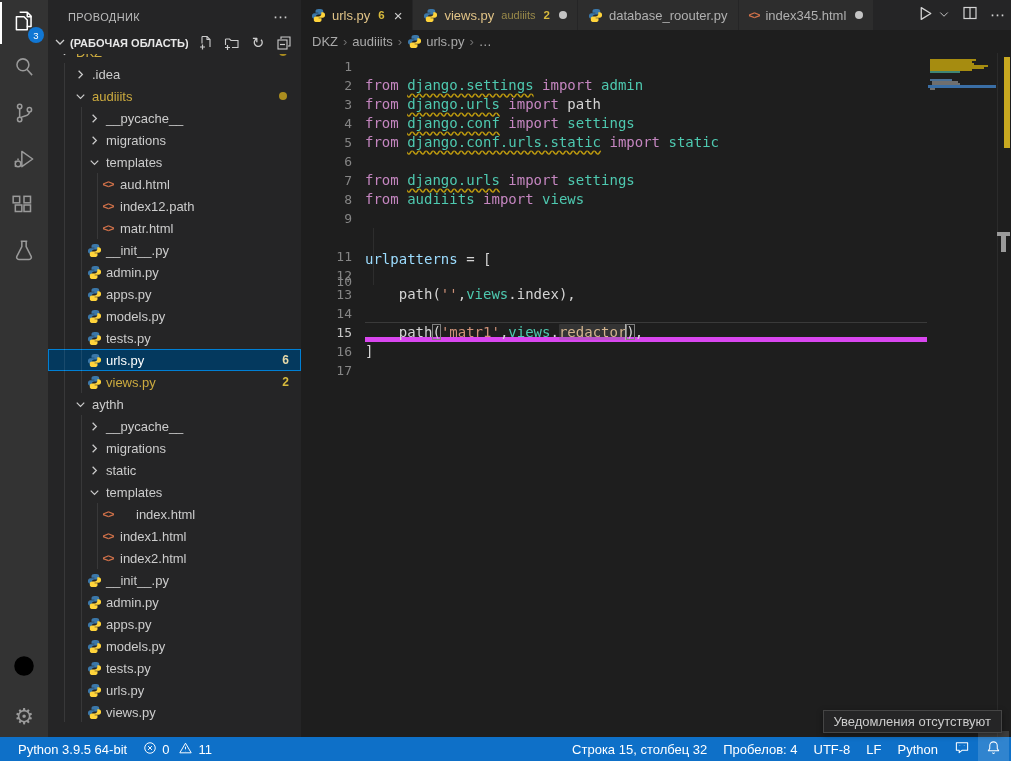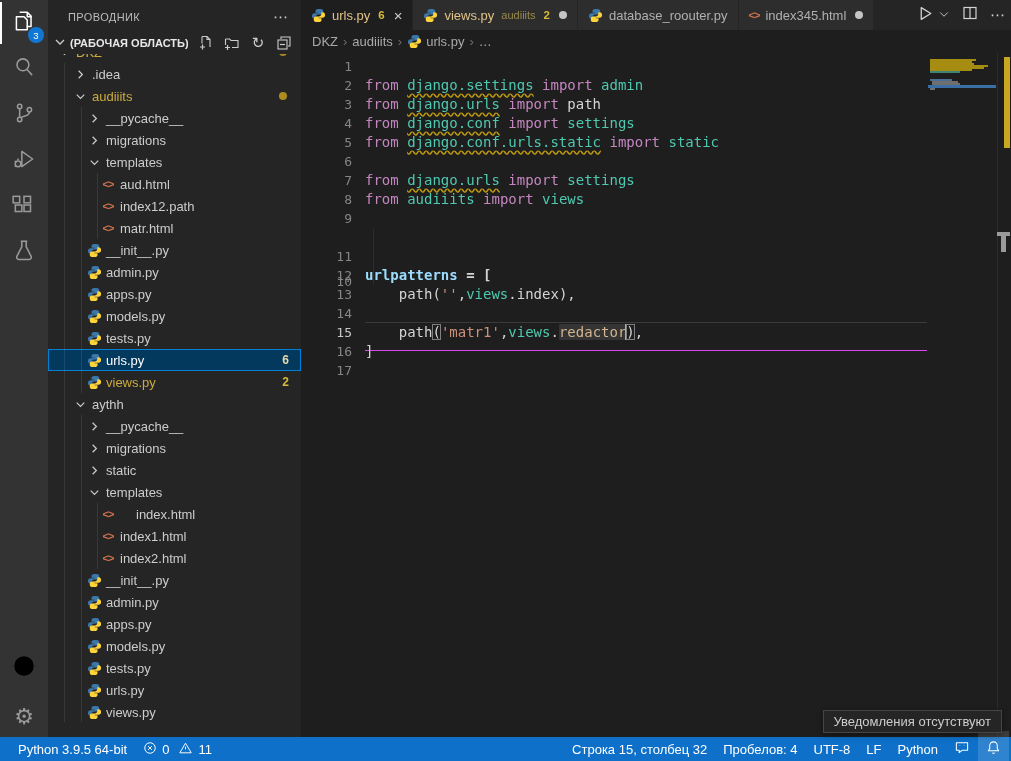--- a/index.html
+++ b/index.html
@@ -72,21 +72,21 @@
     padding-left:11px;font-size:13px;color:#a9a9a9;}
   #breadcrumb .bc-sep{margin:0 5px;color:#6e6e6e;}
   #breadcrumb .bc-item{cursor:pointer;}
   #breadcrumb .bc-icon{margin-right:4px;display:inline-flex;vertical-align:-2px;}
 
   
   #code{position:absolute;left:301px;top:53px;right:0;bottom:24px;background:#1e1e1e;cursor:text;}
   .ln{position:absolute;left:0;width:51px;text-align:right;font-family:"DejaVu Sans Mono",monospace;font-size:13px;color:#858585;height:19px;line-height:19px;}
   .ln.cur{color:#c6c6c6;}
   .code-line{position:absolute;left:64px;right:84px;height:19px;line-height:19px;font-family:"DejaVu Sans Mono",monospace;font-size:14px;white-space:pre;}
-  .code-line.cur{border-top:1px solid #3a3a3a;border-bottom:1px solid #d946ef;height:29px;margin-top:-1px;line-height:19px;}
+  .code-line.cur{border-top:1px solid #3a3a3a;border-bottom:5px solid #d946ef;height:20px;margin-top:-1px;line-height:19px;}
   .tk-k{color:#c586c0;} .tk-n{color:#4ec9b0;} .tk-d{color:#d4d4d4;} .tk-v{color:#9cdcfe;} .tk-s{color:#ce9178;}
   .tk-nw{color:#4ec9b0;text-decoration:underline wavy #bf9b0d;text-decoration-skip-ink:none;text-underline-offset:3px;}
   .tk-hl{color:#d3b48e;background:rgba(110,110,110,.28);border-radius:1px;}
   .tk-br{color:#d4d4d4;outline:1px solid #7f7f7f;outline-offset:-1.5px;}
   .tk-cursor{display:inline-block;width:2px;height:16px;background:#aeafad;vertical-align:text-bottom;margin:0 -1px;}
   .indent-guide{position:absolute;width:1px;background:rgba(255,255,255,0.07);}
 
   
   #minimap{position:absolute;left:627px;top:4px;width:68px;height:660px;cursor:pointer;}
   .mm-bar{position:absolute;height:2px;}
@@ -645,21 +645,21 @@
       <div class="code-line" style="top: 118px;"><span class="tk-k">from </span><span class="tk-nw">django.urls</span><span class="tk-k"> import </span><span class="tk-n">settings</span></div>
       <div class="ln" style="top: 137px;">8</div>
       <div class="code-line" style="top: 137px;"><span class="tk-k">from </span><span class="tk-n">audiiits</span><span class="tk-k"> import </span><span class="tk-n">views</span></div>
       <div class="ln" style="top: 156px;">9</div>
       <div class="code-line" style="top: 156px;"></div>
       <div class="ln" style="top: 175px; margin-top: 44px;">10</div>
       <div class="code-line" style="top: 175px;"></div>
       <div class="ln" style="top: 194px;">11</div>
       <div class="code-line" style="top: 194px;"></div>
       <div class="ln" style="top: 213px;">12</div>
-      <div class="code-line" style="top: 213px; font-weight: bold;"><span class="tk-v">urlpatterns</span><span class="tk-d"> = [</span></div>
+      <div class="code-line" style="top: 197px;"><span class="tk-v">urlpatterns</span><span class="tk-d"> = [</span></div>
       <div class="ln" style="top: 232px;">13</div>
       <div class="code-line" style="top: 232px;"><span class="tk-d">    path(</span><span class="tk-s">''</span><span class="tk-d">,</span><span class="tk-n">views</span><span class="tk-d">.index),</span></div>
       <div class="ln" style="top: 251px;">14</div>
       <div class="ln cur" style="top: 270px;">15</div>
       <div class="code-line cur" style="top: 270px;"><span class="tk-d">    path</span><span class="tk-br">(</span><span class="tk-s">'matr1'</span><span class="tk-d">,</span><span class="tk-n">views</span><span class="tk-d">.</span><span class="tk-hl">redactor</span><span class="tk-cursor"></span><span class="tk-br">)</span><span class="tk-d">,</span></div>
       <div class="ln" style="top: 289px;">16</div>
       <div class="code-line" style="top: 289px;"><span class="tk-d">]</span></div>
       <div class="ln" style="top: 308px;">17</div>
       <div class="code-line" style="top: 308px;"></div>
     </div>

